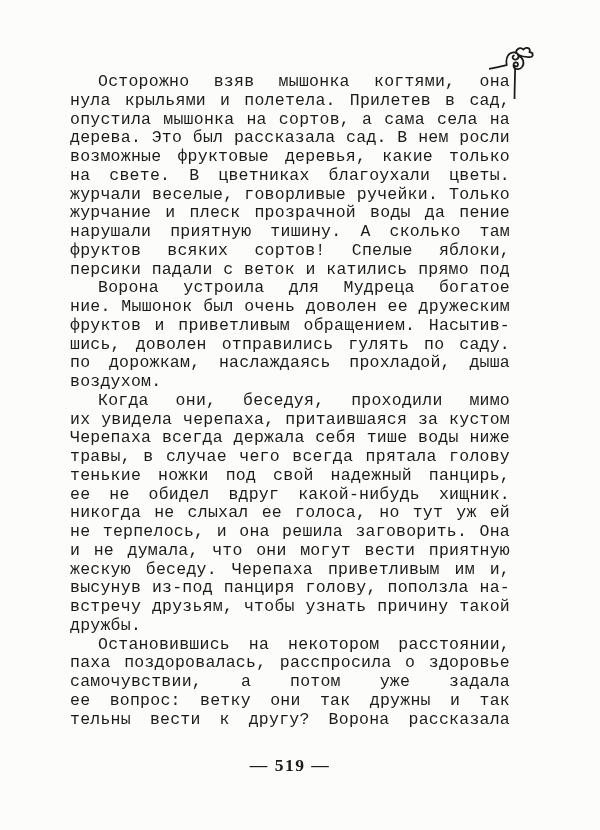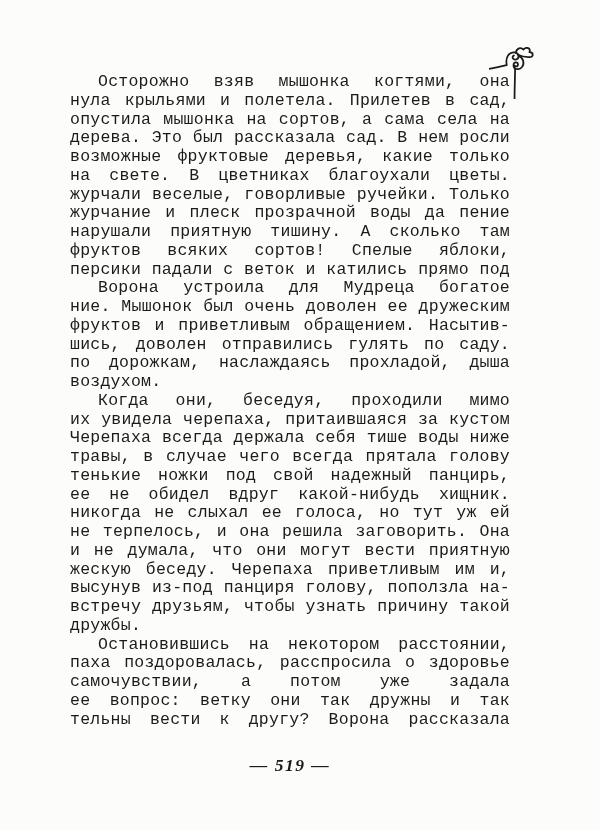--- a/index.html
+++ b/index.html
@@ -69,21 +69,20 @@
   }
   .page-number{
     position:absolute;
     left:70px;
     top:755px;
     width:440px;
     text-align:center;
     color:var(--ink);
     font-size:17.5px;
     font-weight:bold;
-    font-style:italic;
     letter-spacing:1.5px;
   }
 </style>
 </head>
 <body>
 
 <div class="page">
 
   <div class="ornament">
     <svg viewBox="0 0 46 50" aria-hidden="true">

